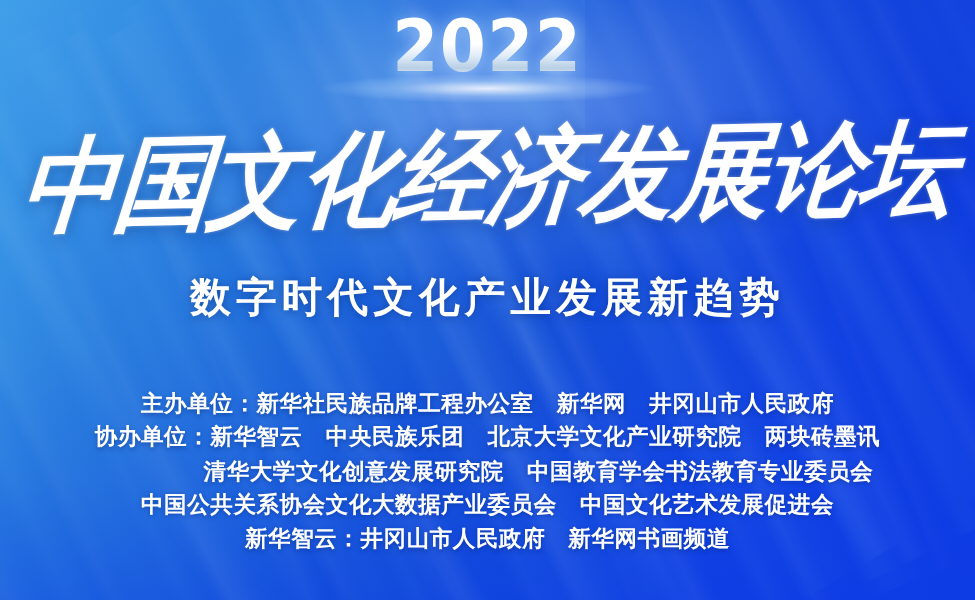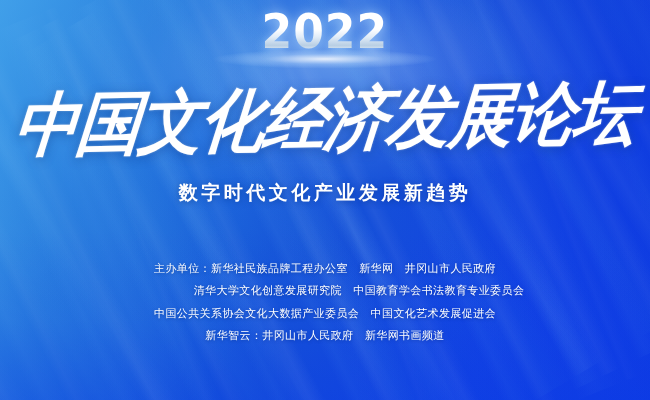--- a/index.html
+++ b/index.html
@@ -128,38 +128,38 @@
     white-space:nowrap;
   }
 
   
   .subtitle-wrap{
     position:absolute;top:180px;left:0;right:0;text-align:center;
   }
   .subtitle{
     display:inline-block;
     font-family:"DejaVu Sans","Liberation Sans",sans-serif;
-    font-size:19px;
+    font-size:27px;
     font-weight:700;
     color:#ffffff;
     letter-spacing:3.5px;
     text-shadow:0 1px 6px rgba(8,45,125,.55);
     white-space:nowrap;
   }
 
   
   .orgs{
     position:absolute;
     left:0;right:0;top:258px;
     text-align:center;
   }
   .org-line{
     font-family:"DejaVu Sans","Liberation Sans",sans-serif;
-    font-size:11px;
-    font-weight:400;
+    font-size:15px;
+    font-weight:700;
     color:#ffffff;
     letter-spacing:.4px;
     line-height:22.4px;
     white-space:nowrap;
     text-shadow:0 1px 3px rgba(8,42,120,.5);
   }
   .org-line .lbl{display:inline;}
   .org-line .val{display:inline;}
   .org-line.indent-1{padding-left:68px;}
   .org-line.indent-2{}
@@ -188,20 +188,23 @@
     </div>
 
     <div class="subtitle-wrap">
       <span class="subtitle">数字时代文化产业发展新趋势</span>
     </div>
 
     <div class="orgs">
       <div class="org-line">
         <span class="lbl">主办单位：</span><span class="val">新华社民族品牌工程办公室　新华网　井冈山市人民政府</span>
       </div>
+      <div class="org-line">
+        <span class="lbl">协办单位：</span><span class="val">新华智云　中央民族乐团　北京大学文化产业研究院　两块砖墨讯</span>
+      </div>
       <div class="org-line indent-1">
         <span class="lbl"></span><span class="val">清华大学文化创意发展研究院　中国教育学会书法教育专业委员会</span>
       </div>
       <div class="org-line indent-2">
         <span class="lbl"></span><span class="val">中国公共关系协会文化大数据产业委员会　中国文化艺术发展促进会</span>
       </div>
       <div class="org-line">
         <span class="lbl">新华智云：</span><span class="val">井冈山市人民政府　新华网书画频道</span>
       </div>
     </div>

